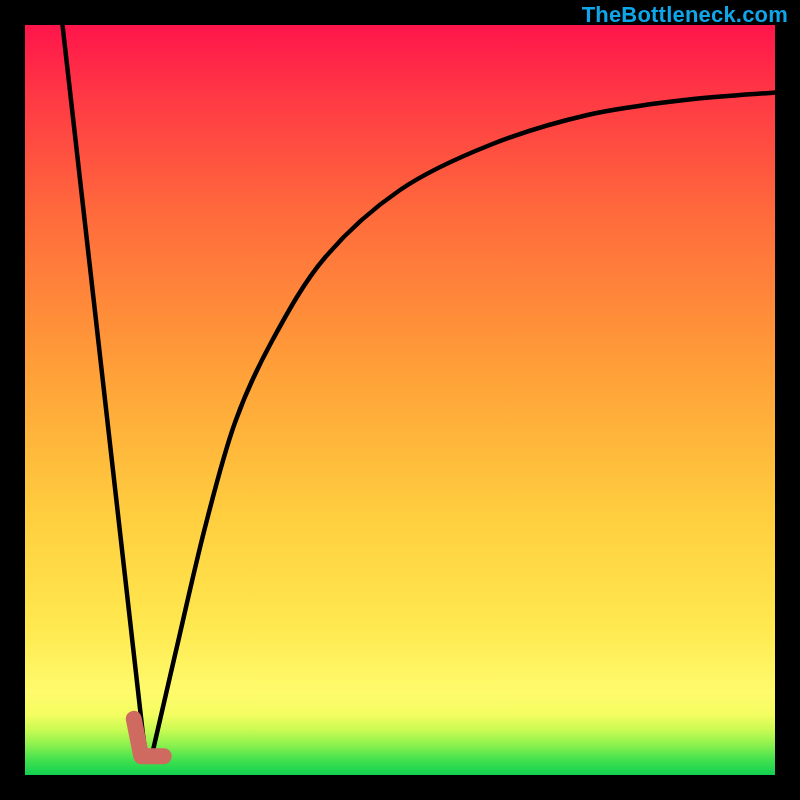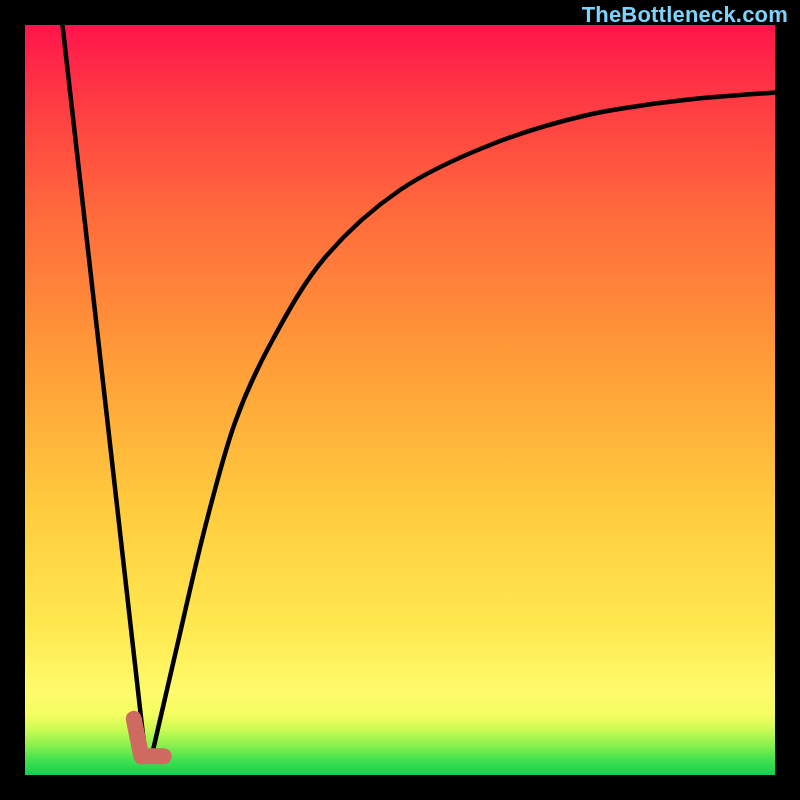--- a/index.html
+++ b/index.html
@@ -23,21 +23,21 @@
     top: 25px;
     left: 25px;
     width: 750px;
     height: 750px;
     overflow: hidden;
   }
   .watermark {
     position: absolute;
     top: 2px;
     right: 12px;
-    color: #7dd3fc;
+    color: #0ea5e9;
     font-size: 22px;
     font-weight: 600;
     letter-spacing: 0.2px;
     user-select: none;
   }
   svg { display: block; }
 </style>
 </head>
 <body>
 

